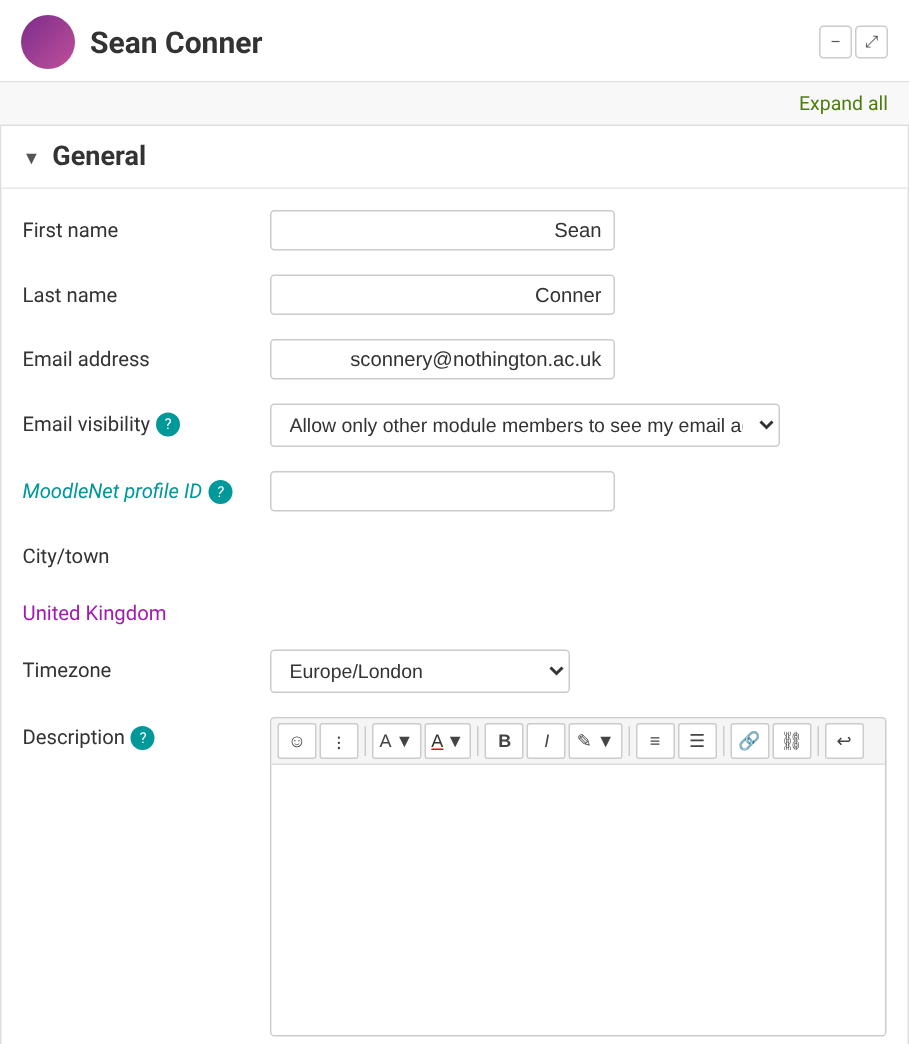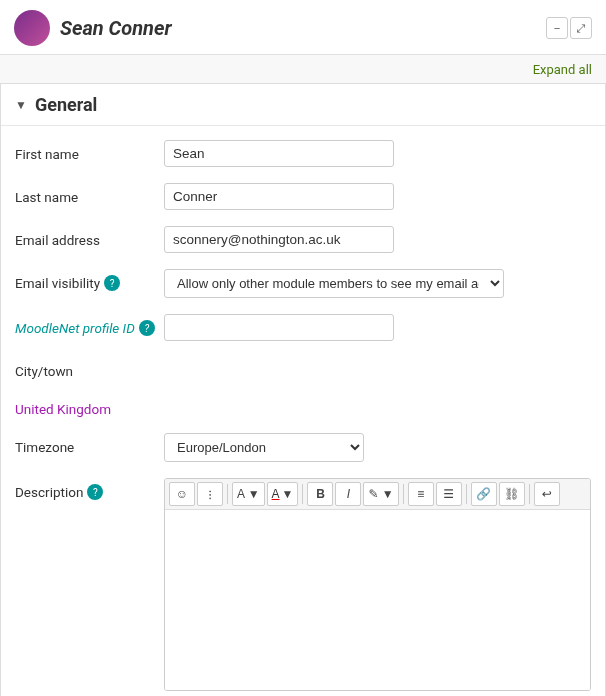--- a/index.html
+++ b/index.html
@@ -27,21 +27,20 @@
     .avatar {
       width: 36px;
       height: 36px;
       border-radius: 50%;
       background: linear-gradient(135deg, #7b2d8b, #c04f9a);
     }
     .header-title {
       font-size: 20px;
       font-weight: bold;
       color: #333;
-      font-style: italic;
     }
     .header-icons {
       display: flex;
       gap: 2px;
     }
     .header-icon-btn {
       background: none;
       border: 1px solid #ccc;
       border-radius: 3px;
       width: 22px;
@@ -87,21 +86,21 @@
       font-size: 12px;
       color: #555;
     }
     .form-body {
       padding: 6px 0;
     }
     .form-row {
       display: flex;
       align-items: flex-start;
       padding: 8px 14px;
-      gap: 4px;
+      gap: 20px;
     }
     .form-label {
       width: 145px;
       min-width: 145px;
       font-size: 13.5px;
       color: #333;
       padding-top: 6px;
       display: flex;
       align-items: center;
       gap: 4px;
@@ -129,20 +128,21 @@
     }
     .form-input {
       width: 100%;
       padding: 5px 8px;
       border: 1px solid #ccc;
       border-radius: 3px;
       font-size: 13.5px;
       color: #333;
       background: #fff;
       outline: none;
+      text-align: right;
     }
     .form-select {
       width: 100%;
       max-width: 340px;
       padding: 5px 8px;
       border: 1px solid #ccc;
       border-radius: 3px;
       font-size: 13px;
       color: #333;
       background: #fff;

